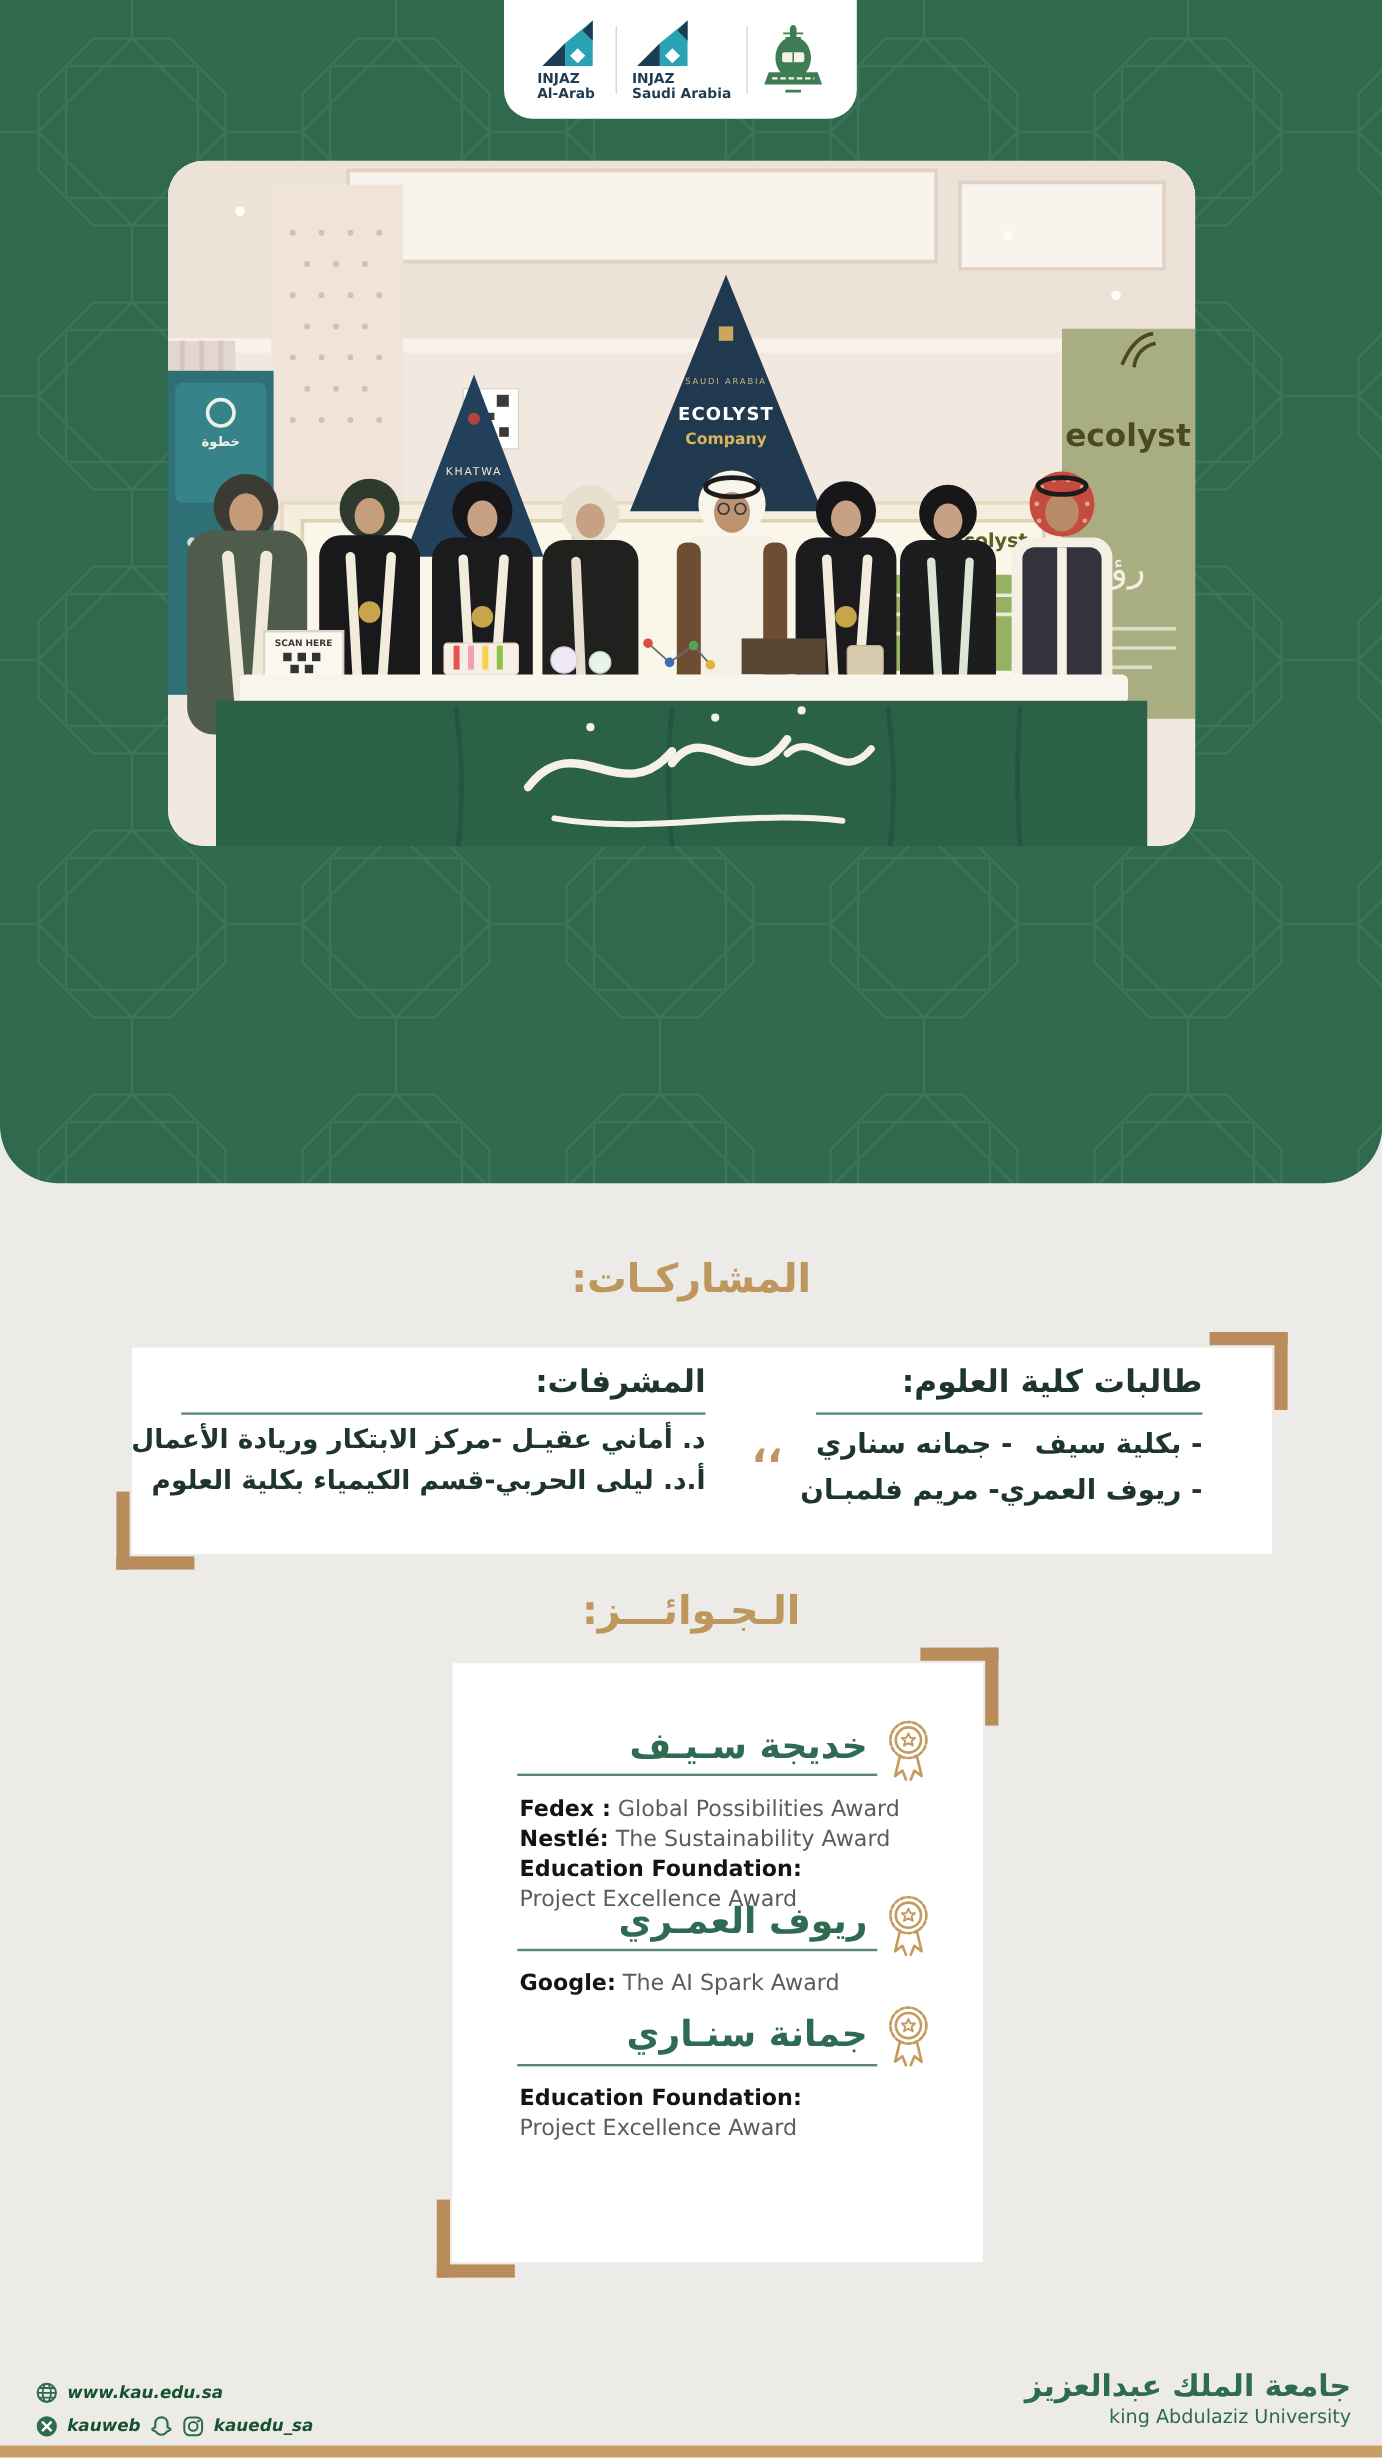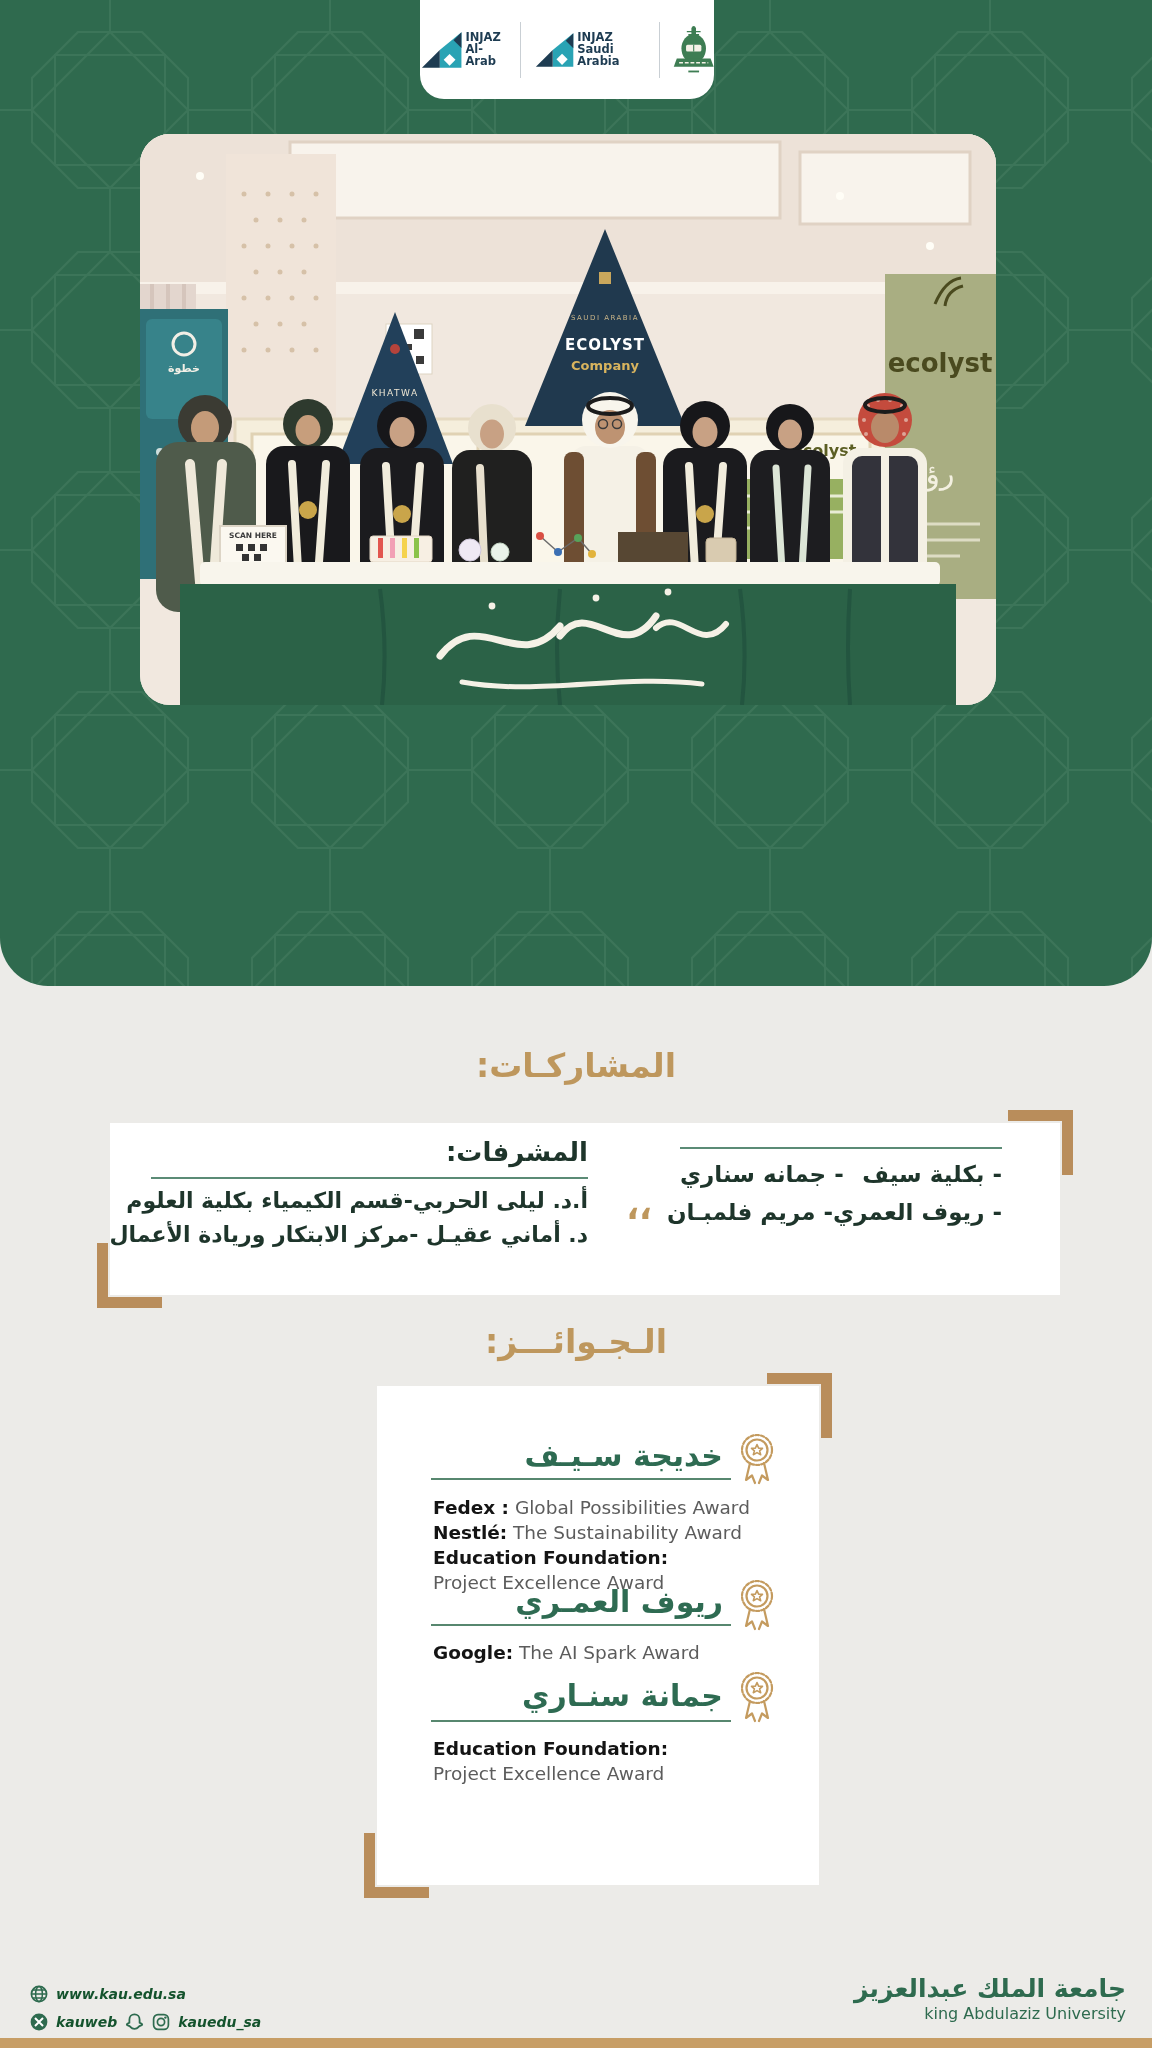--- a/index.html
+++ b/index.html
@@ -14,21 +14,21 @@
     position:absolute;left:0;top:0;width:1152px;height:986px;
     background:#2F6A4E;border-radius:0 0 48px 48px;overflow:hidden;
   }
   .hero-pattern{position:absolute;left:0;top:0;width:100%;height:100%;}
 
   .logo-card{
     position:absolute;left:420px;top:0;width:294px;height:99px;
     background:#FFFFFF;border-radius:0 0 24px 24px;
     display:flex;align-items:center;justify-content:center;gap:13px;z-index:5;
   }
-  .logo-cell{display:flex;align-items:flex-start;}
+  .logo-cell{display:flex;flex-direction:column;align-items:flex-start;}
   .logo-name{font-size:11.5px;font-weight:bold;color:#1E3C52;line-height:1.08;margin-top:2px;}
   .logo-div{width:1px;height:56px;background:#C9CFD4;}
 
   .photo-frame{
     position:absolute;left:140px;top:134px;width:856px;height:571px;
     border-radius:30px;overflow:hidden;background:#F2EAE2;z-index:2;
   }
 
   .hero-gold{
     position:absolute;left:60px;right:60px;top:726px;
@@ -352,38 +352,39 @@
 
 </div>
 
 <div class="sec-head" style="top:1046px;" dir="rtl">المشاركـات:</div>
 
 <div class="white-card p-card">
   <div class="corner tr"></div>
   <div class="corner bl"></div>
 
   <div class="students-col">
+    <div class="p-col-title">طالبات كلية العلوم:</div>
     <div class="p-underline"></div>
     <div class="p-row">
       <span>- بكلية سيف</span>
       <span>- جمانه سناري</span>
     </div>
     <div class="p-row">
       <span>- ريوف العمري</span>
       <span>- مريم فلمبـان</span>
     </div>
   </div>
 
   <div class="quote">،،</div>
 
   <div class="sup-col">
     <div class="p-col-title">المشرفات:</div>
     <div class="p-underline"></div>
+    <div class="sup-line">د. أماني عقيـل -مركز الابتكار وريادة الأعمال</div>
     <div class="sup-line">أ.د. ليلى الحربي-قسم الكيمياء بكلية العلوم</div>
-    <div class="sup-line">د. أماني عقيـل -مركز الابتكار وريادة الأعمال</div>
   </div>
 </div>
 
 <div class="sec-head" style="top:1322px;" dir="rtl">الـجـوائـــز:</div>
 
 <div class="white-card a-card">
   <div class="corner tr"></div>
   <div class="corner bl"></div>
 
   <svg class="medal" style="right:40px;top:44px;" viewBox="0 0 44 60">

